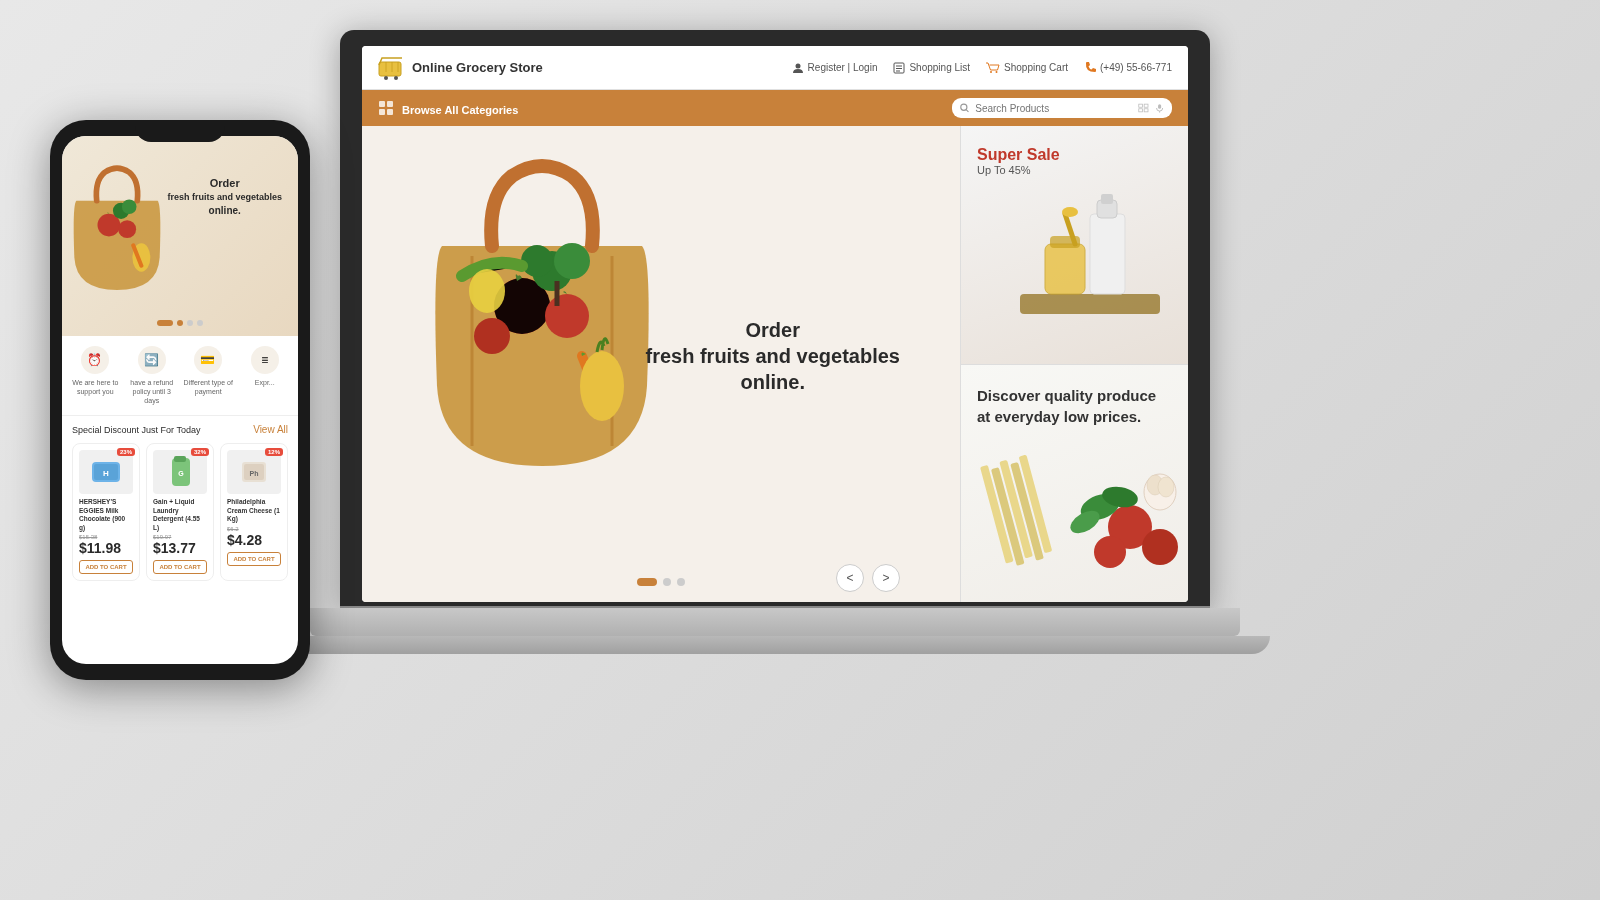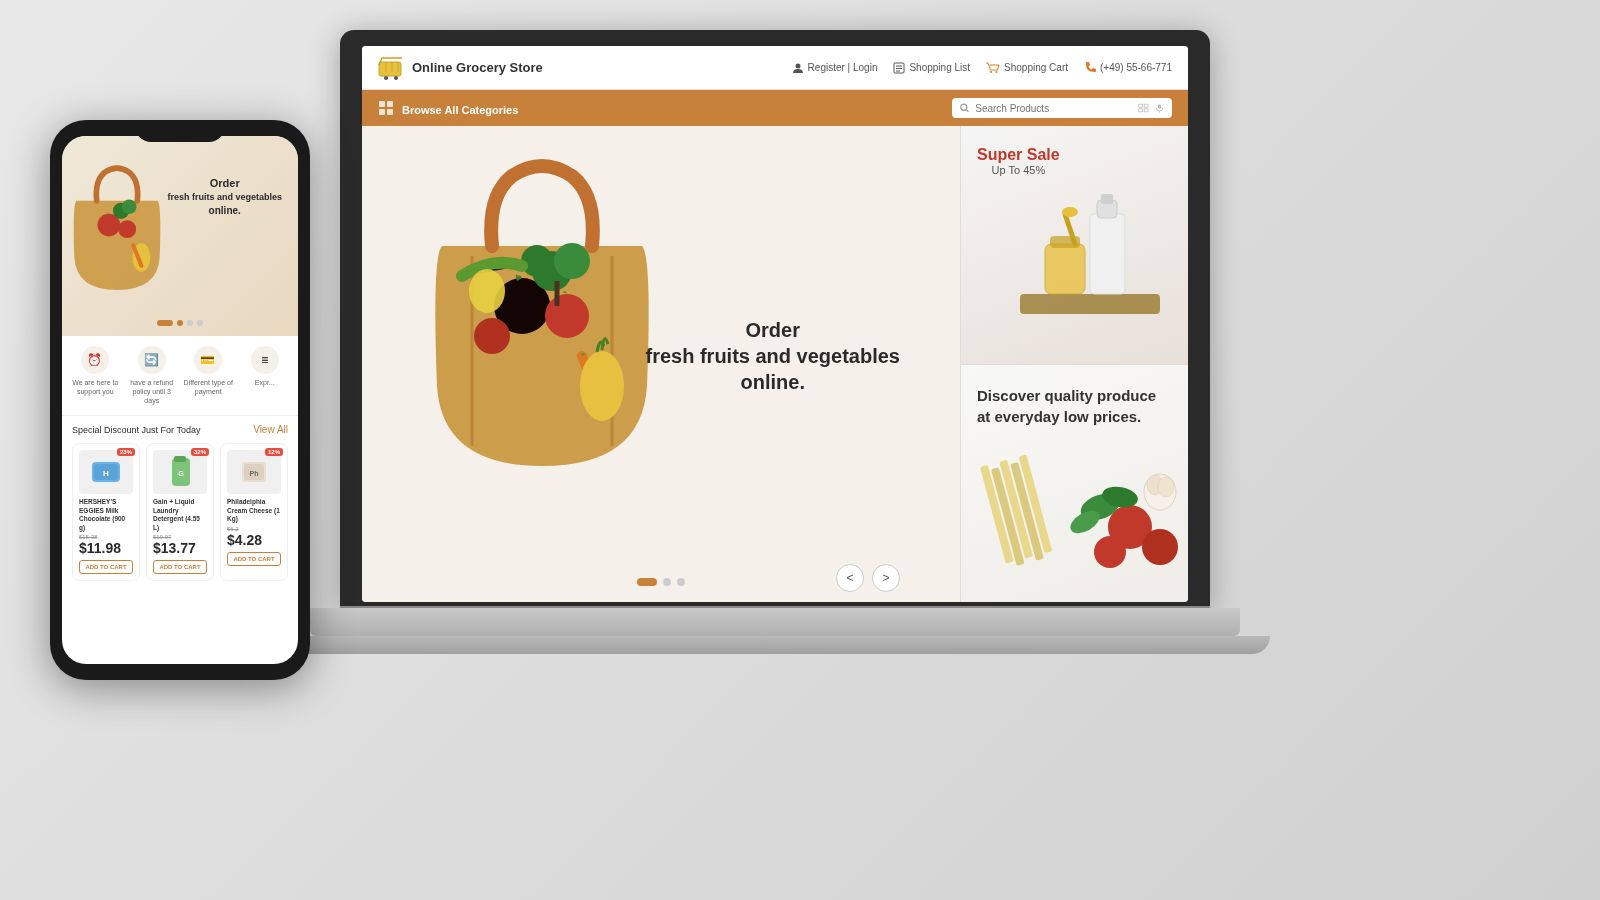--- a/index.html
+++ b/index.html
@@ -135,21 +135,21 @@
       color: #fff;
       font-size: 11px;
       font-weight: 600;
     }
 
     .search-bar {
       margin-left: auto;
       display: flex;
       align-items: center;
       background: #fff;
-      border-radius: 4px;
+      border-radius: 9px;
       padding: 4px 8px;
       gap: 6px;
       width: 220px;
     }
 
     .search-input-field {
       border: none;
       outline: none;
       font-size: 10px;
       color: #999;
@@ -235,21 +235,20 @@
       flex-direction: column;
       gap: 0;
     }
 
     .panel-super-sale {
       flex: 1;
       background: linear-gradient(160deg, #f5f5f5 0%, #e8e0d8 100%);
       position: relative;
       overflow: hidden;
       border-left: 1px solid #ddd;
-      text-align: center;
     }
 
     .sale-text {
       position: absolute;
       top: 20px;
       left: 16px;
       z-index: 2;
     }
 
     .sale-title {

